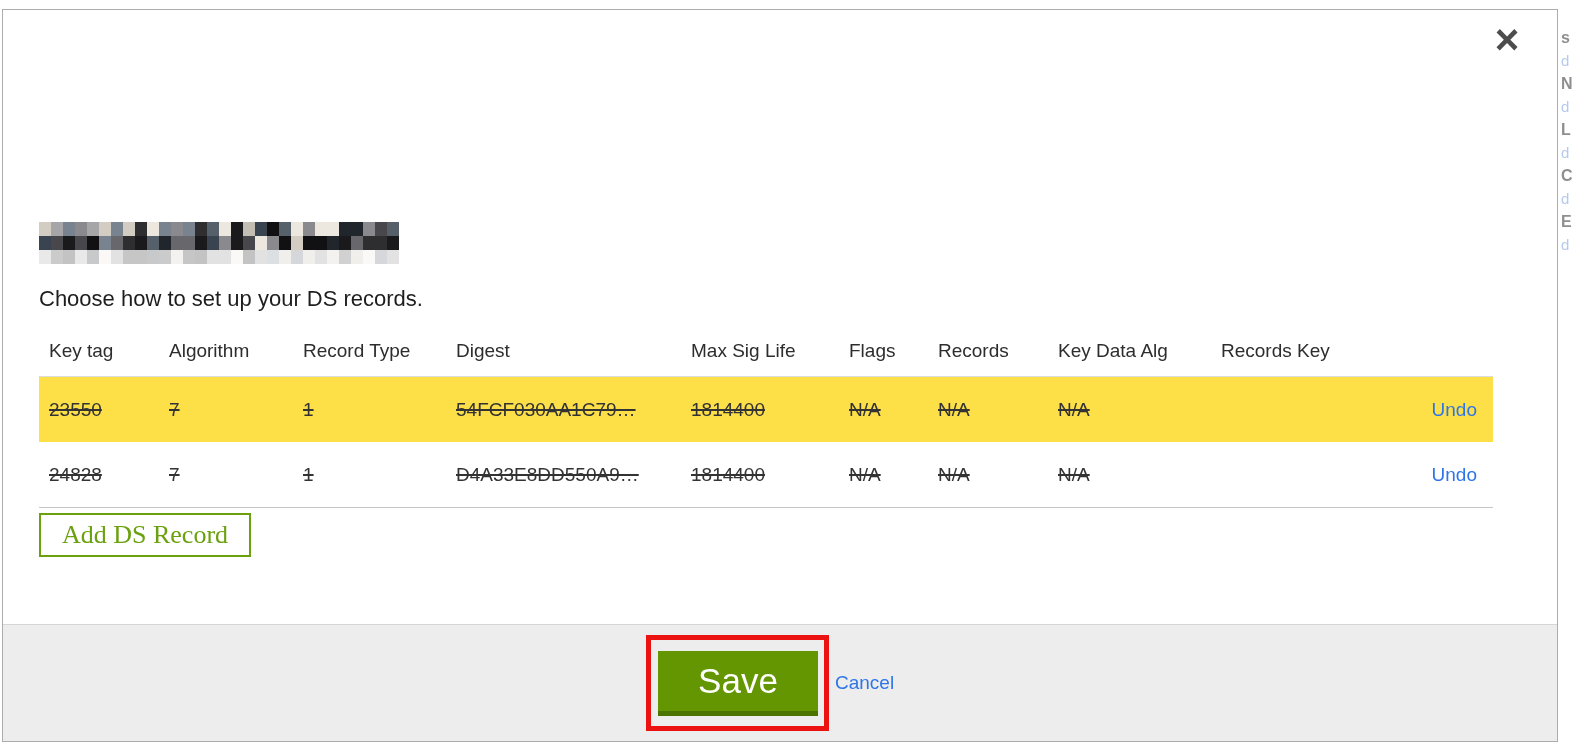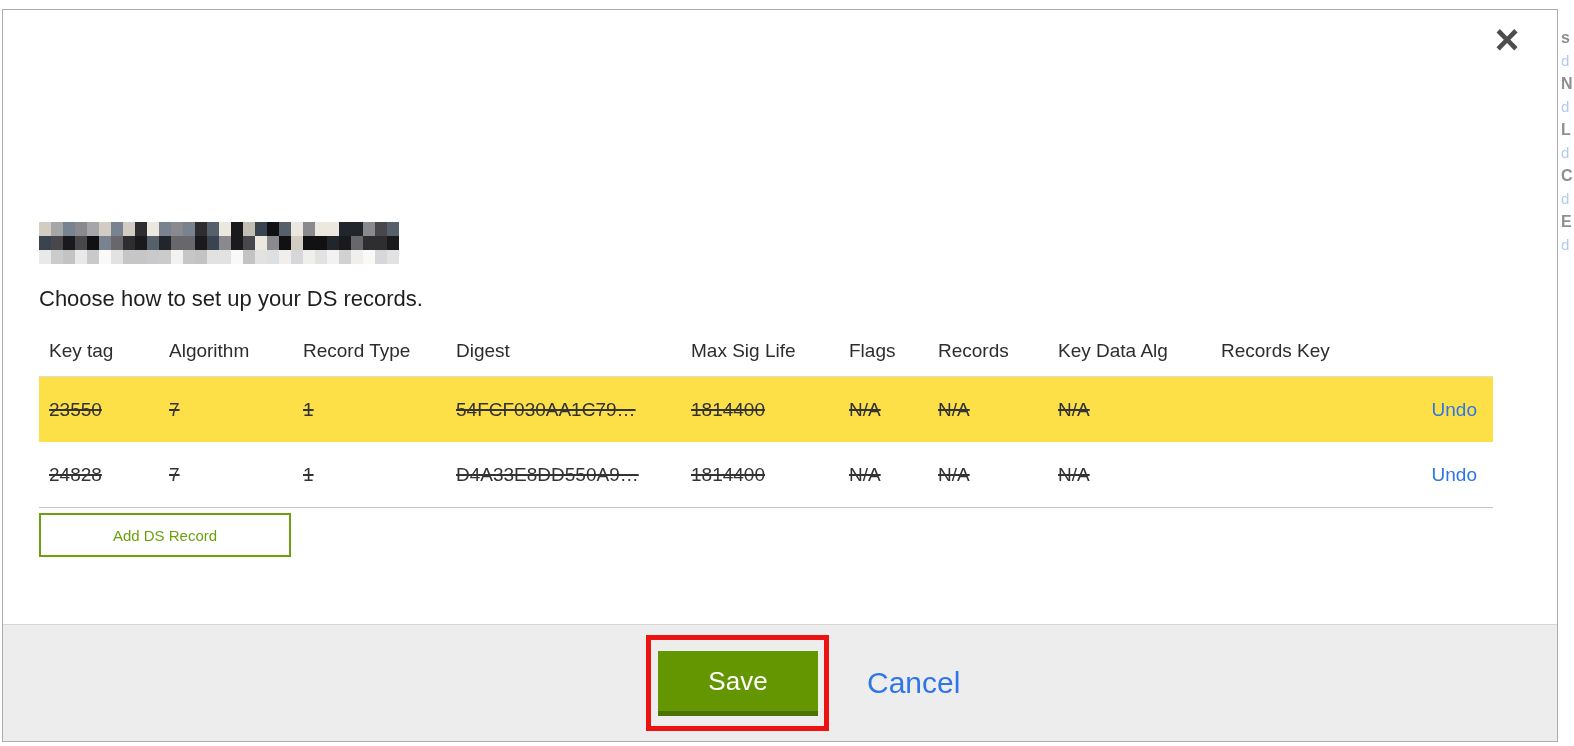--- a/index.html
+++ b/index.html
@@ -33,34 +33,34 @@
   .ds-table{position:absolute;left:36px;top:316px;width:1454px;border-collapse:collapse;table-layout:fixed;}
   .ds-table th{font-size:19px;font-weight:400;color:#2d2d2d;text-align:left;
                padding:14px 0 14px 10px;border-bottom:1px solid #dcdcdc;white-space:nowrap;overflow:hidden;}
   .ds-table td{font-size:19px;color:#333333;padding:0 0 0 10px;height:65px;white-space:nowrap;overflow:hidden;}
   .ds-table tbody tr:first-child{background:#fde047;}
   .ds-table tbody tr:last-child td{border-bottom:1px solid #c6c6c6;}
   .struck{text-decoration:line-through;text-decoration-thickness:2px;}
   td.action-cell{text-align:right;padding-right:16px;}
   .undo-link{color:#2e76e8;text-decoration:none;font-size:19px;}
 
-  .add-btn{position:absolute;left:36px;top:503px;width:252px;height:44px;background:#ffffff;
-           border:2px solid #6ba10e;color:#6ba10e;font-size:15px;font-family:Liberation Sans, sans-serif;cursor:pointer;box-sizing:border-box;}
+  .add-btn{position:absolute;left:36px;top:503px;width:212px;height:44px;background:#ffffff;
+           border:2px solid #6ba10e;color:#6ba10e;font-size:26px;font-family:Liberation Serif, serif;cursor:pointer;box-sizing:border-box;}
 
   .footer{position:absolute;left:0;right:0;bottom:0;height:117px;background:#ededed;
           border-top:1px solid #d6d6d6;box-sizing:border-box;}
 
   .annotation-box{position:absolute;left:643px;top:10px;width:183px;height:96px;
                   border:5px solid #ec1212;box-sizing:border-box;pointer-events:none;background:transparent;}
 
   .save-btn{position:absolute;left:655px;top:26px;width:160px;height:65px;background:#639600;
-            border:none;border-bottom:5px solid #4a7300;color:#ffffff;font-size:26px;
+            border:none;border-bottom:5px solid #4a7300;color:#ffffff;font-size:35px;
             font-family:inherit;cursor:pointer;box-sizing:border-box;}
 
-  .cancel-link{position:absolute;left:864px;top:42px;font-size:30px;color:#2e76e8;text-decoration:none;line-height:32px;}
+  .cancel-link{position:absolute;left:832px;top:42px;font-size:19px;color:#2e76e8;text-decoration:none;line-height:32px;}
 </style>
 </head>
 <body>
 
 <div class="stage">
 
   <div class="bg-sliver">
       <div class="frag" style="top: 21px;">s</div>
       <div class="frag blue" style="top: 44px;">d</div>
       <div class="frag" style="top: 67px;">N</div>

